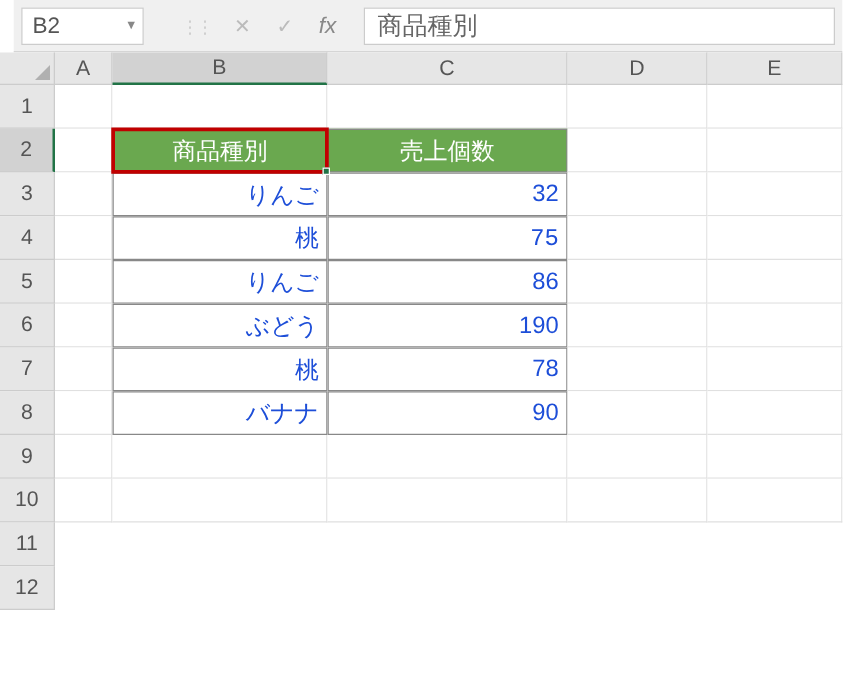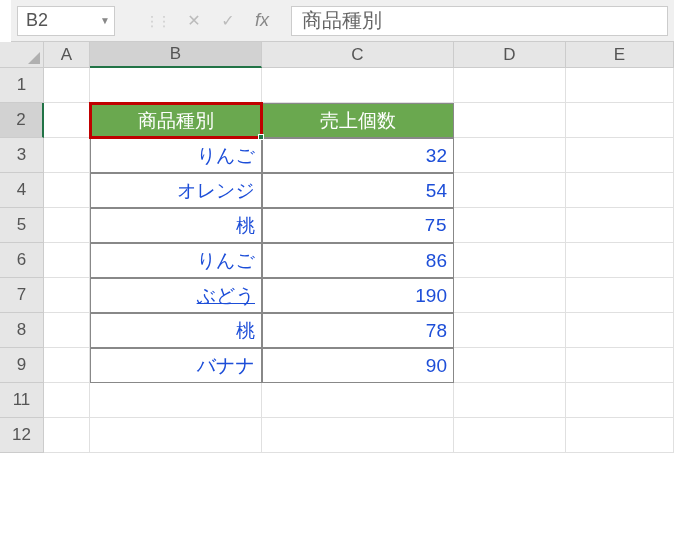--- a/index.html
+++ b/index.html
@@ -181,20 +181,21 @@
   <div class="row-headers" id="row-headers">
       <div class="row-h" style="height: 35px;">1</div>
       <div class="row-h sel" style="height: 35px;">2</div>
       <div class="row-h" style="height: 35px;">3</div>
       <div class="row-h" style="height: 35px;">4</div>
       <div class="row-h" style="height: 35px;">5</div>
       <div class="row-h" style="height: 35px;">6</div>
       <div class="row-h" style="height: 35px;">7</div>
       <div class="row-h" style="height: 35px;">8</div>
       <div class="row-h" style="height: 35px;">9</div>
+      <div class="row-h" style="height: 35px;">10</div>
       <div class="row-h" style="height: 35px;">11</div>
       <div class="row-h" style="height: 35px;">12</div>
     </div>
   <div class="grid" id="grid">
       <div class="g-row" style="height: 35px;">
         <div class="g-cell" style="width: 46px; height: 35px;"></div>
         <div class="g-cell" style="width: 172px; height: 35px;"></div>
         <div class="g-cell" style="width: 192px; height: 35px;"></div>
         <div class="g-cell" style="width: 112px; height: 35px;"></div>
         <div class="g-cell" style="width: 108px; height: 35px;"></div>
@@ -208,42 +209,35 @@
       </div>
       <div class="g-row" style="height: 35px;">
         <div class="g-cell" style="width: 46px; height: 35px;"></div>
         <div class="g-cell bd ar" style="width: 172px; height: 35px;">りんご</div>
         <div class="g-cell bd ar" style="width: 192px; height: 35px;">32</div>
         <div class="g-cell" style="width: 112px; height: 35px;"></div>
         <div class="g-cell" style="width: 108px; height: 35px;"></div>
       </div>
       <div class="g-row" style="height: 35px;">
         <div class="g-cell" style="width: 46px; height: 35px;"></div>
-        <div class="g-cell bd ar" style="width: 172px; height: 35px;">オレンジ</div>
-        <div class="g-cell bd ar" style="width: 192px; height: 35px;">54</div>
-        <div class="g-cell" style="width: 112px; height: 35px;"></div>
-        <div class="g-cell" style="width: 108px; height: 35px;"></div>
-      </div>
-      <div class="g-row" style="height: 35px;">
-        <div class="g-cell" style="width: 46px; height: 35px;"></div>
         <div class="g-cell bd ar" style="width: 172px; height: 35px;">桃</div>
         <div class="g-cell bd ar" style="width: 192px; height: 35px; font-family: Liberation Mono, monospace;">75</div>
         <div class="g-cell" style="width: 112px; height: 35px;"></div>
         <div class="g-cell" style="width: 108px; height: 35px;"></div>
       </div>
       <div class="g-row" style="height: 35px;">
         <div class="g-cell" style="width: 46px; height: 35px;"></div>
         <div class="g-cell bd ar" style="width: 172px; height: 35px;">りんご</div>
         <div class="g-cell bd ar" style="width: 192px; height: 35px;">86</div>
         <div class="g-cell" style="width: 112px; height: 35px;"></div>
         <div class="g-cell" style="width: 108px; height: 35px;"></div>
       </div>
       <div class="g-row" style="height: 35px;">
         <div class="g-cell" style="width: 46px; height: 35px;"></div>
-        <div class="g-cell bd ar" style="width: 172px; height: 35px; text-decoration: underline;">ぶどう</div>
+        <div class="g-cell bd ar" style="width: 172px; height: 35px;">ぶどう</div>
         <div class="g-cell bd ar" style="width: 192px; height: 35px;">190</div>
         <div class="g-cell" style="width: 112px; height: 35px;"></div>
         <div class="g-cell" style="width: 108px; height: 35px;"></div>
       </div>
       <div class="g-row" style="height: 35px;">
         <div class="g-cell" style="width: 46px; height: 35px;"></div>
         <div class="g-cell bd ar" style="width: 172px; height: 35px;">桃</div>
         <div class="g-cell bd ar" style="width: 192px; height: 35px;">78</div>
         <div class="g-cell" style="width: 112px; height: 35px;"></div>
         <div class="g-cell" style="width: 108px; height: 35px;"></div>

